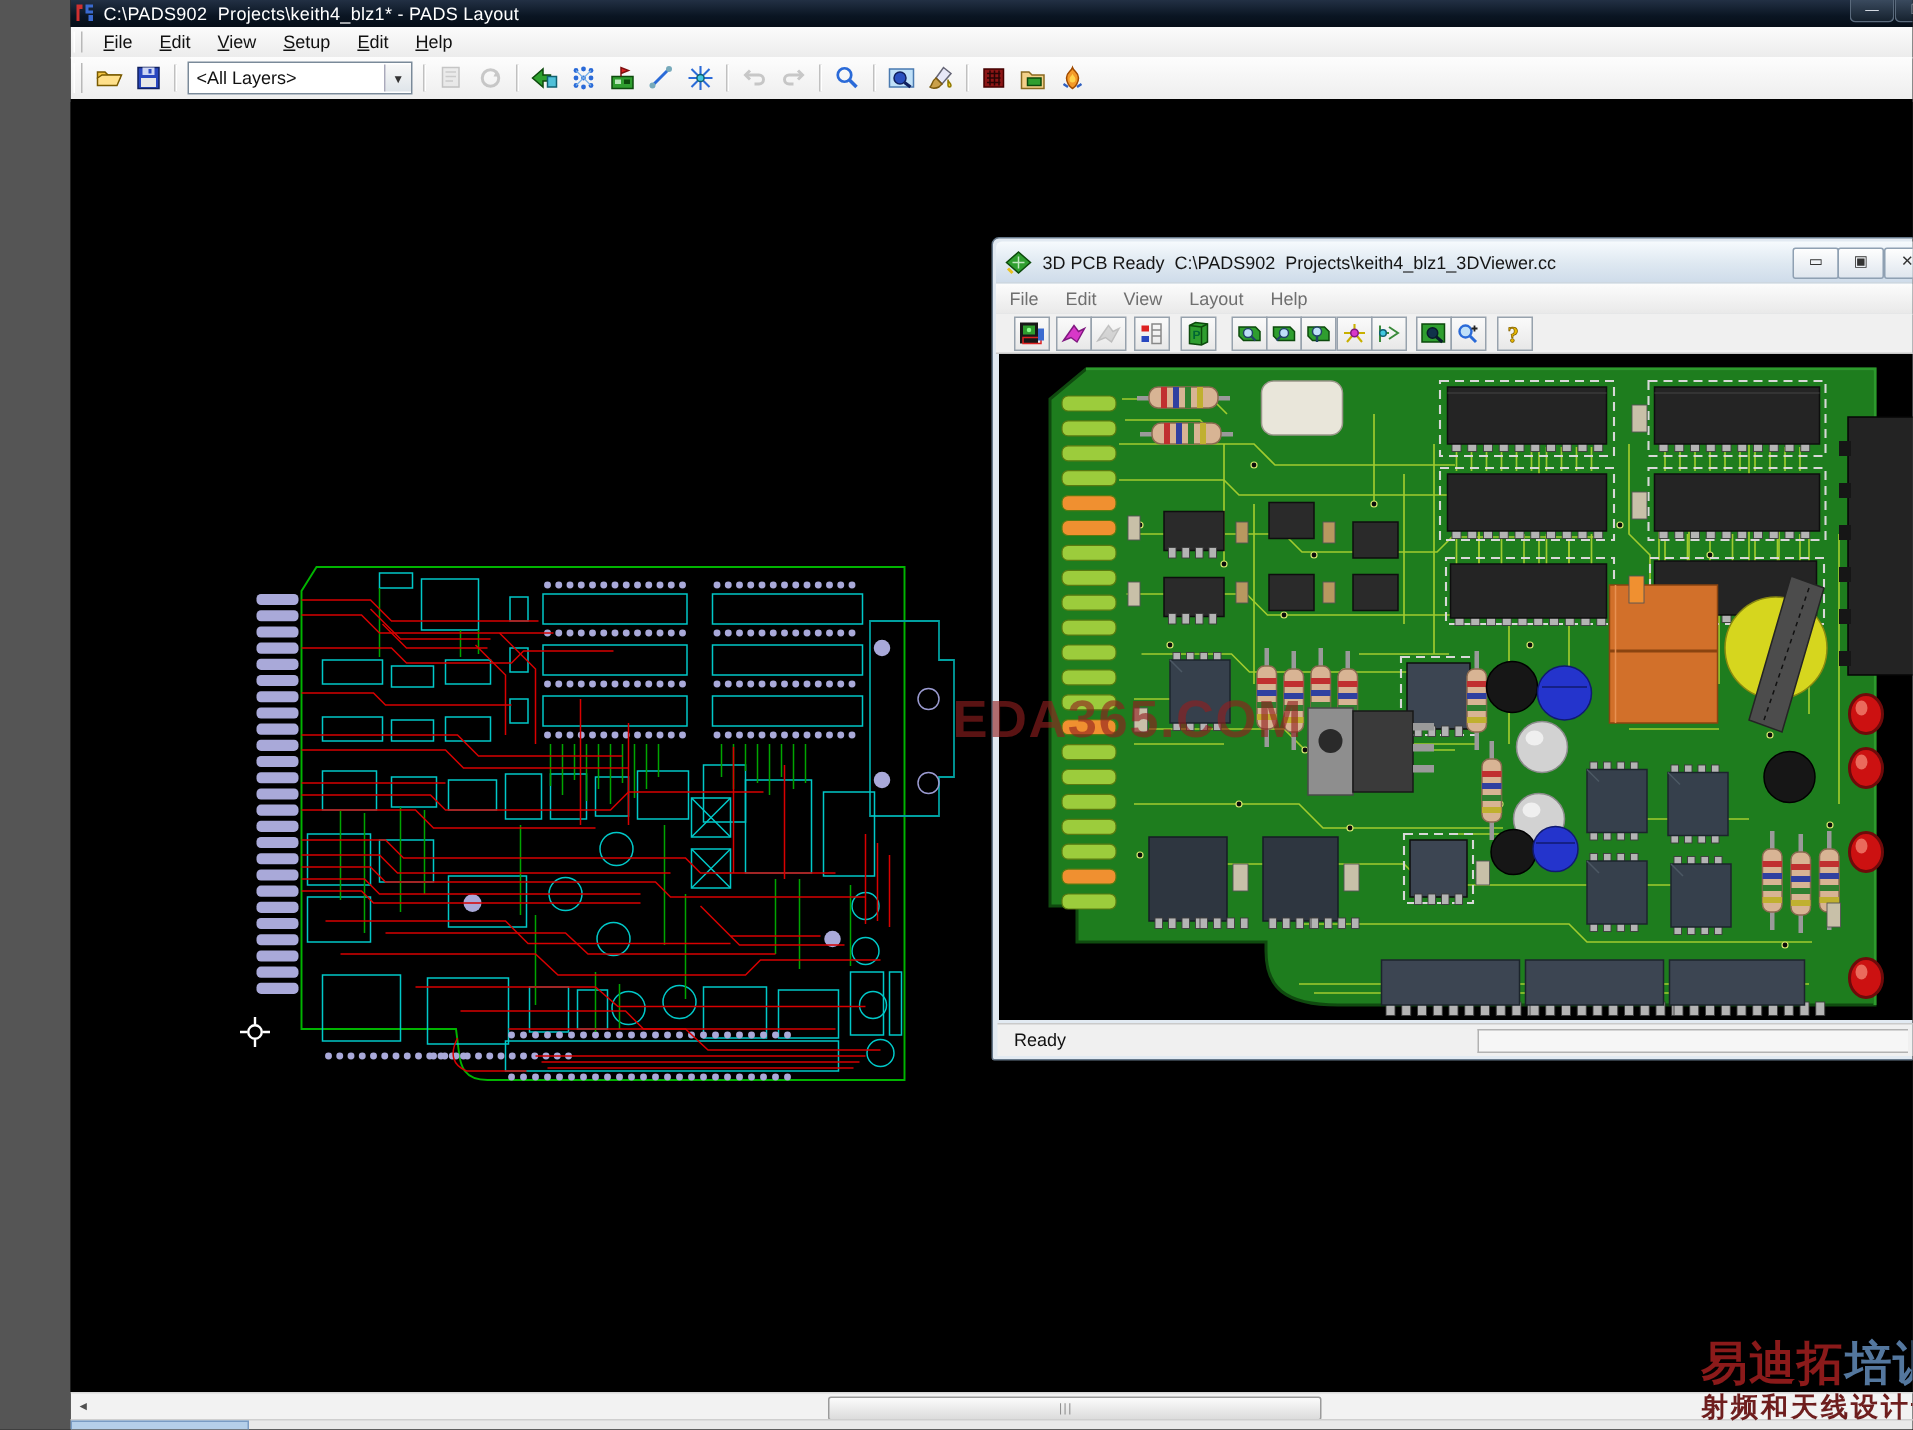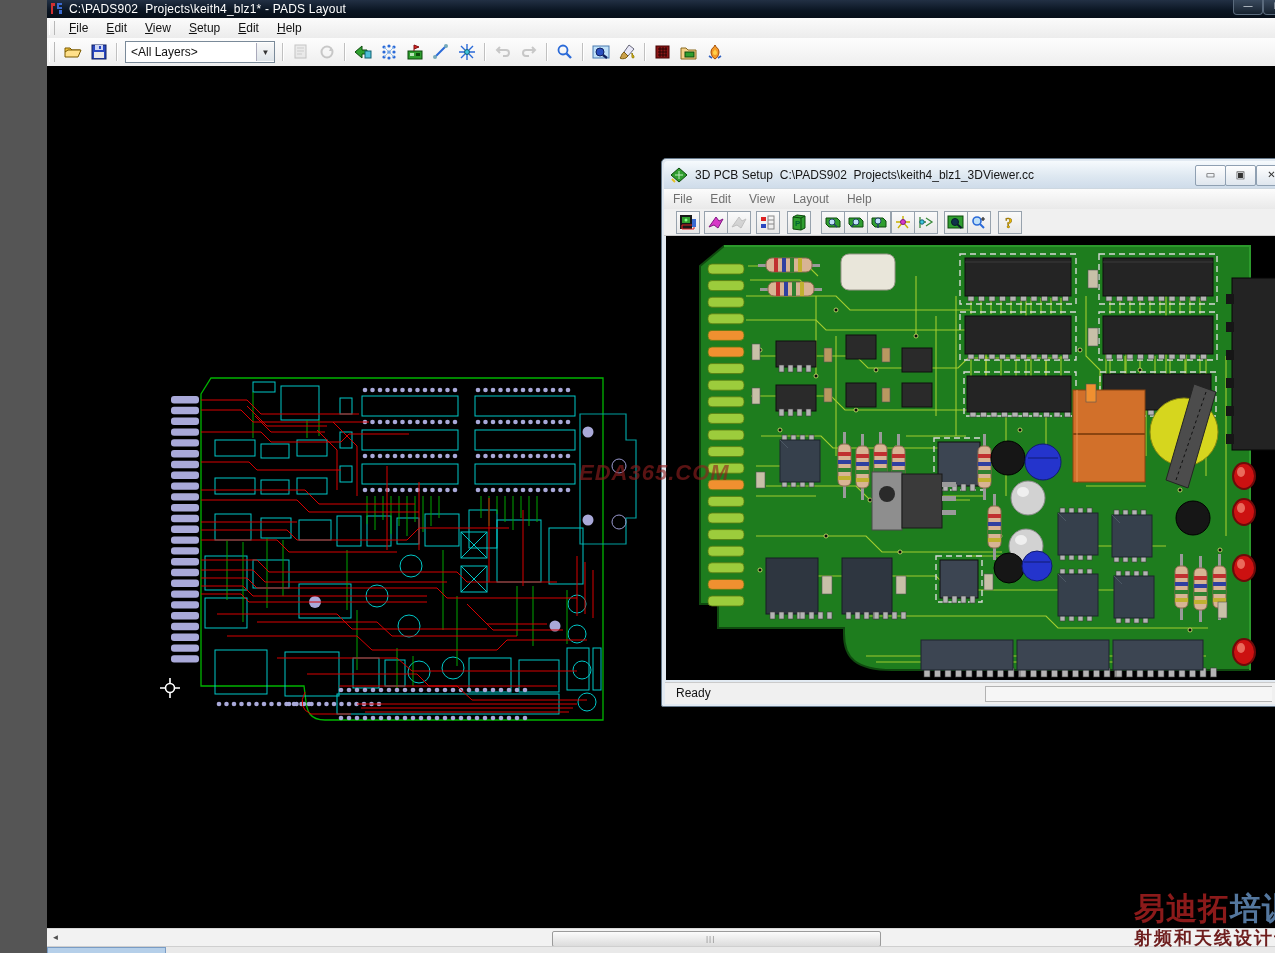--- a/index.html
+++ b/index.html
@@ -42,22 +42,22 @@
   .sbtn{position:absolute;background:#f2f2f2;color:#505050;font-size:8px;text-align:center;}
   .thumb{position:absolute;background:linear-gradient(#fbfbfb,#dcdcdc);border:1px solid #9b9b9b;border-radius:2px;}
   .hthumb{left:505px;top:2px;width:327px;height:14px;}
   .vthumb{left:2px;top:379px;width:17px;height:155px;background:linear-gradient(90deg,#fbfbfb,#dcdcdc);}
   .gripmarks{position:absolute;color:#8a8a8a;font-size:8px;letter-spacing:1px;}
   .corner{left:1253px;top:928px;width:22px;height:18px;background:#e9e9e9;}
   .bottomstrip{left:0;top:946px;width:1275px;height:7px;background:#e9e9e9;border-top:1px solid #cfcfcf;}
   .taskbox{left:0;top:947px;width:117px;height:6px;background:#b5cfe9;border:1px solid #7a9cc4;}
 
   
-  .eda{left:532px;top:460px;font-size:22px;font-weight:bold;letter-spacing:1px;
-       color:rgba(145,30,30,.62);z-index:60;font-style:italic;}
+  .eda{left:588px;top:460px;font-size:35px;font-weight:bold;letter-spacing:1px;
+       color:rgba(145,30,30,.62);z-index:60;}
   .wm{right:8px;top:893px;z-index:70;font-weight:bold;line-height:1;}
   .wm .big{font-size:31px;letter-spacing:1px;}
   .wm .big .r{color:#8b1a1a;}
   .wm .big .b{color:#54779e;}
   .wm .sub{font-size:18px;color:#6e1e1e;margin-top:5px;letter-spacing:2px;}
 
   
   .viewer{left:614px;top:158px;width:634px;height:547px;background:#e2eaf2;border:1px solid #66788a;
           border-radius:5px 5px 2px 2px;box-shadow:2px 3px 8px rgba(0,0,0,.6);z-index:40;}
   .vtitle{left:2px;top:2px;width:628px;height:27px;border-radius:4px 4px 0 0;
@@ -456,21 +456,21 @@
 
   <div class="abs eda">EDA365.COM</div>
 
   <div class="abs viewer">
     <div class="abs vtitle">
       <svg width="18" height="16" viewBox="0 0 18 16">
         <path d="M9,1 L17,8 L9,15 L1,8 Z" fill="#2f9e2f" stroke="#0c4a0c"></path>
         <path d="M5,8 h8 M9,4 v8" stroke="#bfe8bf" stroke-width="1"></path>
         <path d="M2,12 l3,3" stroke="#e8c020" stroke-width="2"></path>
       </svg>
-      <span class="pre">3D PCB Setup  C:\PADS902  Projects\keith4_blz1_3DViewer.cc</span>
+      <span class="pre">3D PCB Ready  C:\PADS902  Projects\keith4_blz1_3DViewer.cc</span>
       <div class="vwbtn" style="right:66px;">▭</div>
       <div class="vwbtn" style="right:36px;">▣</div>
       <div class="vwbtn" style="right:5px;">✕</div>
     </div>
 
     <div class="abs vmenu">
       <span class="menu-item">File</span>
       <span class="menu-item">Edit</span>
       <span class="menu-item">View</span>
       <span class="menu-item">Layout</span>

